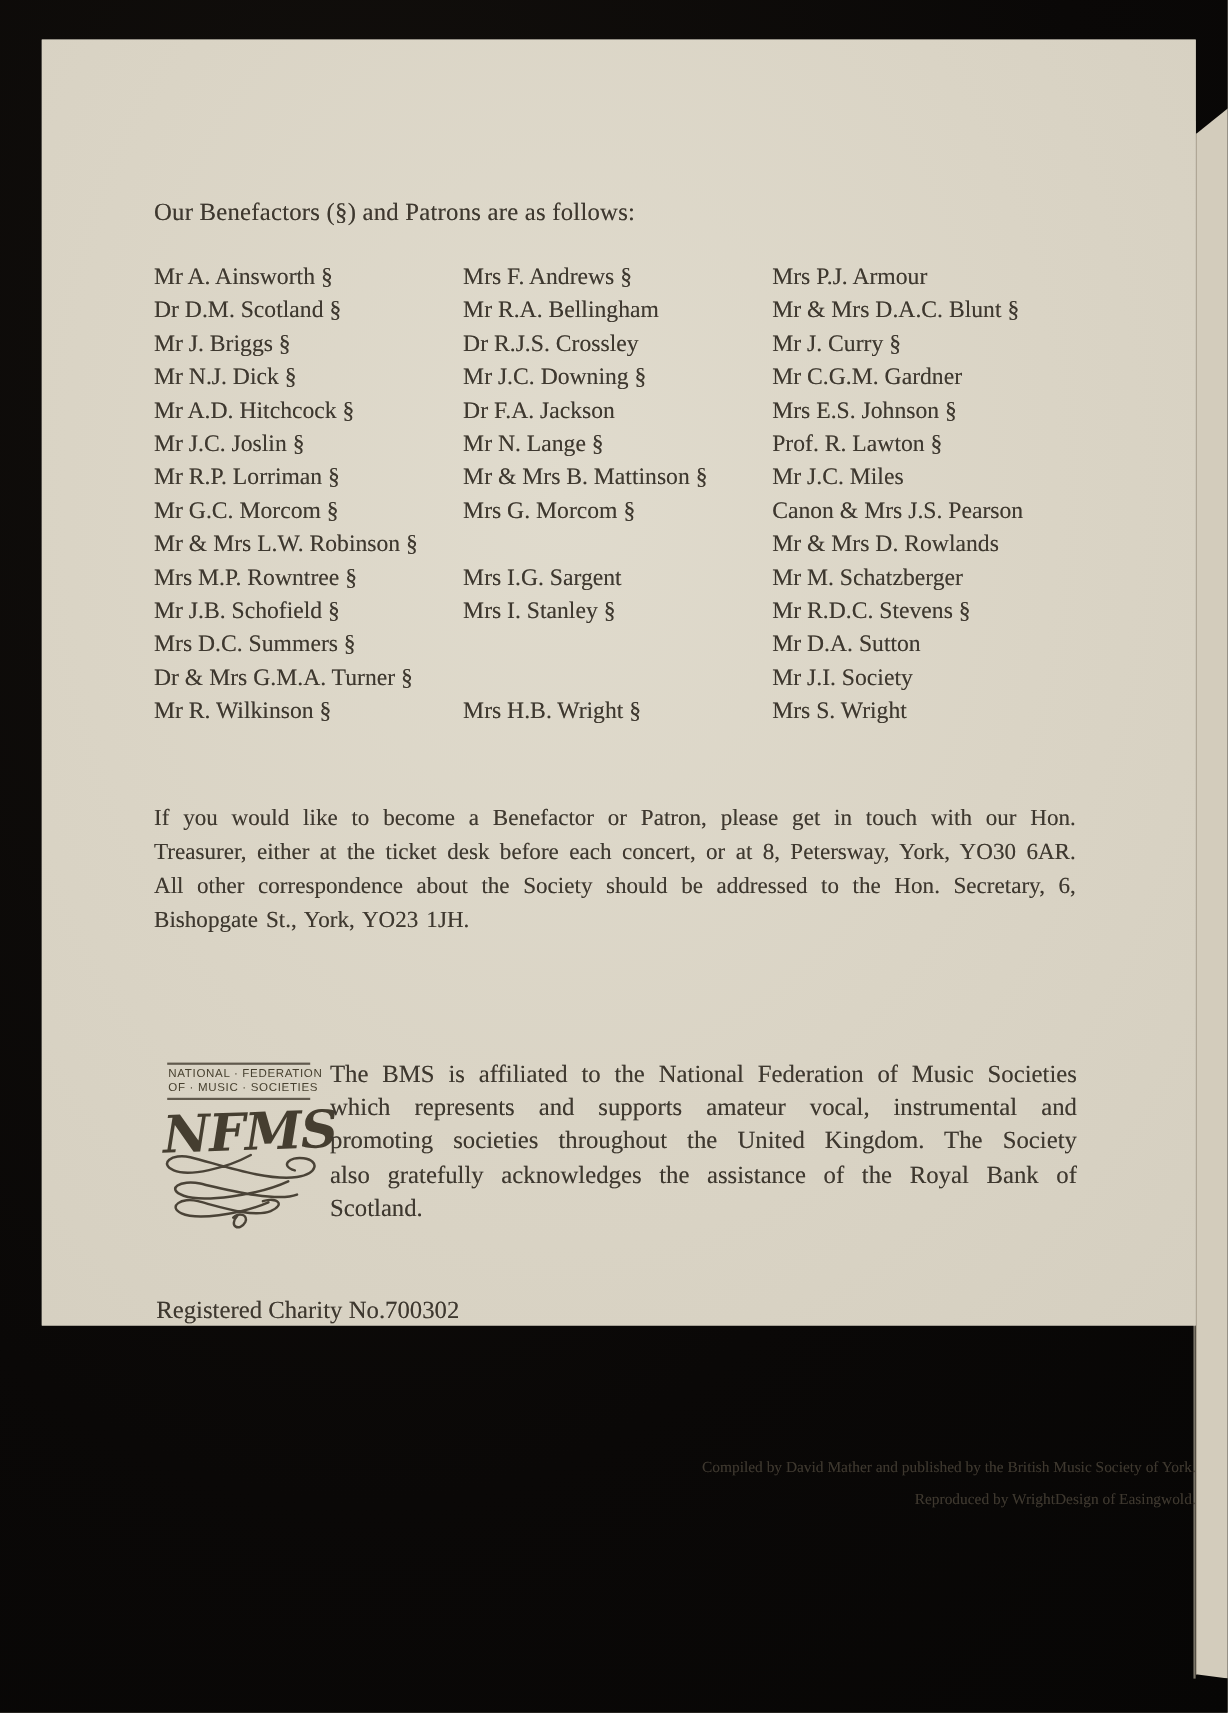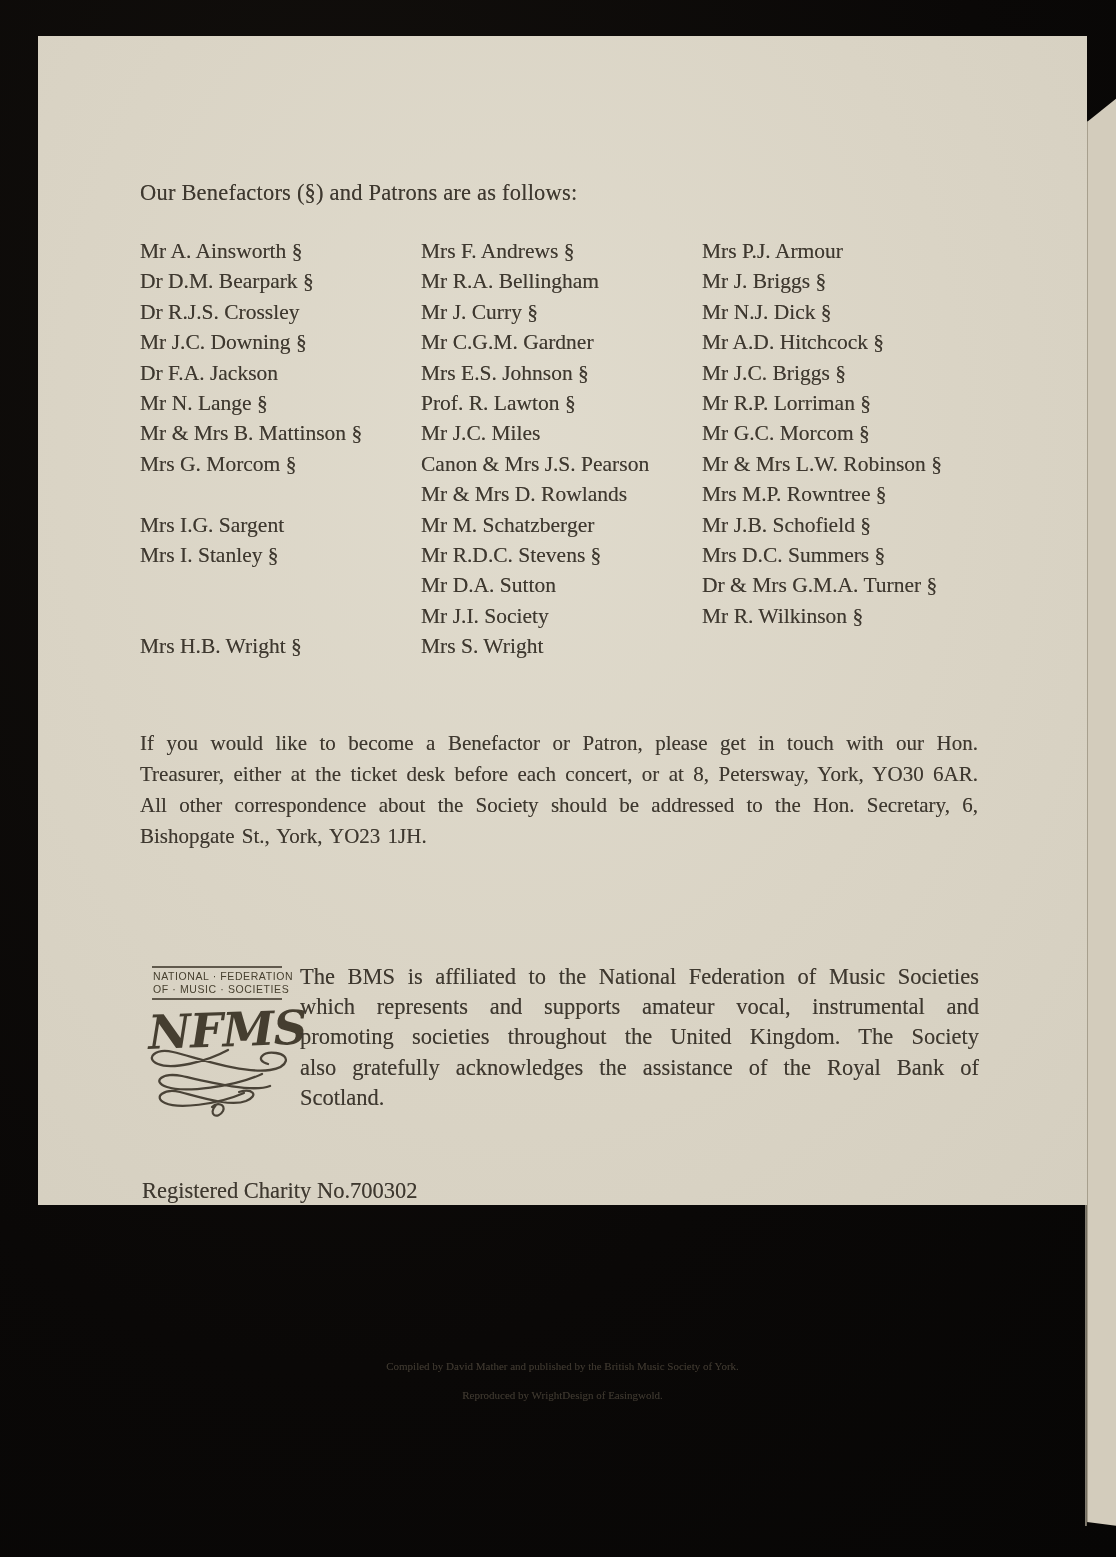--- a/index.html
+++ b/index.html
@@ -77,54 +77,54 @@
     color:#453e30;
   }
   .nfms .flourish{margin:-10px 0 0 -10px;display:block;}
   .charity{
     position:absolute;left:104px;top:1142px;
     font-size:22.5px;
     text-shadow:0 0 .5px rgba(62,56,47,.5);
   }
   .credits{
     position:absolute;left:0;top:1284px;width:1049px;
-    text-align:center;
-    font-size:11px;line-height:29px;
+    text-align:right;
+    font-size:14px;line-height:29px;
     text-shadow:0 0 .4px rgba(62,56,47,.5);
-    margin-top:32px;
   }
 </style>
 </head>
 <body>
 
 <div class="backdrop"></div>
 
 <div class="page-sliver"></div>
 <div class="fold-line"></div>
 
 <div class="page">
 
   <div class="heading">Our Benefactors (§) and Patrons are as follows:</div>
 
   <div class="names-grid">
     <span>Mr A. Ainsworth §</span>
     <span>Mrs F. Andrews §</span>
     <span>Mrs P.J. Armour</span>
-    <span>Dr D.M. Bearpark §</span>
+    <span>Dr D.M. Scotland §</span>
     <span>Mr R.A. Bellingham</span>
+    <span>Mr &amp; Mrs D.A.C. Blunt §</span>
     <span>Mr J. Briggs §</span>
     <span>Dr R.J.S. Crossley</span>
     <span>Mr J. Curry §</span>
     <span>Mr N.J. Dick §</span>
     <span>Mr J.C. Downing §</span>
     <span>Mr C.G.M. Gardner</span>
     <span>Mr A.D. Hitchcock §</span>
     <span>Dr F.A. Jackson</span>
     <span>Mrs E.S. Johnson §</span>
-    <span>Mr J.C. Briggs §</span>
+    <span>Mr J.C. Joslin §</span>
     <span>Mr N. Lange §</span>
     <span>Prof. R. Lawton §</span>
     <span>Mr R.P. Lorriman §</span>
     <span>Mr &amp; Mrs B. Mattinson §</span>
     <span>Mr J.C. Miles</span>
     <span>Mr G.C. Morcom §</span>
     <span>Mrs G. Morcom §</span>
     <span>Canon &amp; Mrs J.S. Pearson</span>
     <span>Mr &amp; Mrs L.W. Robinson §</span>
     <span></span>

